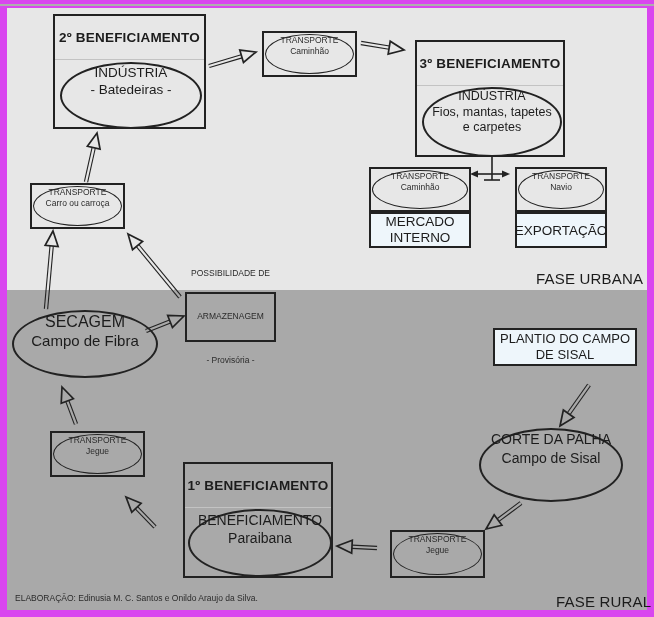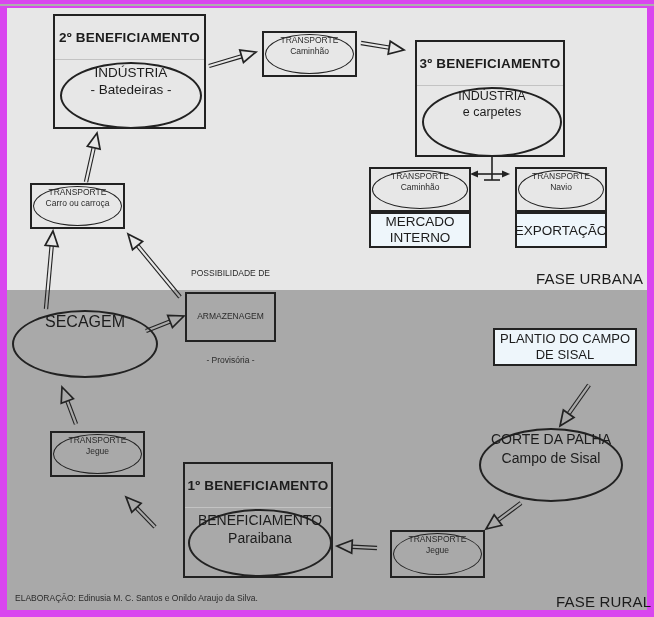--- a/index.html
+++ b/index.html
@@ -140,20 +140,21 @@
       <span>TRANSPORTE</span>
       <span>Caminhão</span>
     </div>
   </div>
 
   <div class="node benef" style="left:415px;top:40px;width:150px;height:117px;">
     <div class="title">3º BENEFICIAMENTO</div>
     <div class="divider"></div>
     <div class="ellipse" style="left:5px;top:45px;width:140px;height:70px;font-size:12.5px;line-height:15.5px;">
       <span>INDÚSTRIA</span>
+      <span>Fios, mantas, tapetes</span>
       <span>e carpetes</span>
     </div>
   </div>
 
   <div class="node tbox" style="left:369px;top:167px;width:102px;height:45px;">
     <div class="ellipse">
       <span>TRANSPORTE</span>
       <span>Caminhão</span>
     </div>
   </div>
@@ -184,20 +185,21 @@
   </div>
 
   <div class="node poss" style="left:185px;top:292px;width:91px;height:50px;">
     <span>POSSIBILIDADE DE</span>
     <span>ARMAZENAGEM</span>
     <span>- Provisória -</span>
   </div>
 
   <div class="node ellipse" style="left:12px;top:310px;width:146px;height:68px;line-height:19px;">
     <span style="font-size:16px;">SECAGEM</span>
+    <span style="font-size:15px;">Campo de Fibra</span>
   </div>
 
   <div class="node tbox" style="left:50px;top:431px;width:95px;height:46px;">
     <div class="ellipse">
       <span>TRANSPORTE</span>
       <span>Jegue</span>
     </div>
   </div>
 
   <div class="node benef" style="left:183px;top:462px;width:150px;height:116px;">

